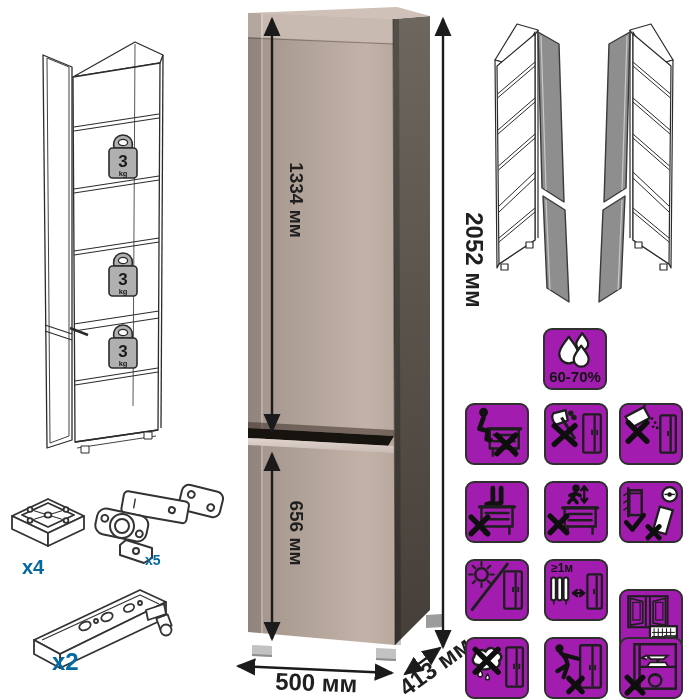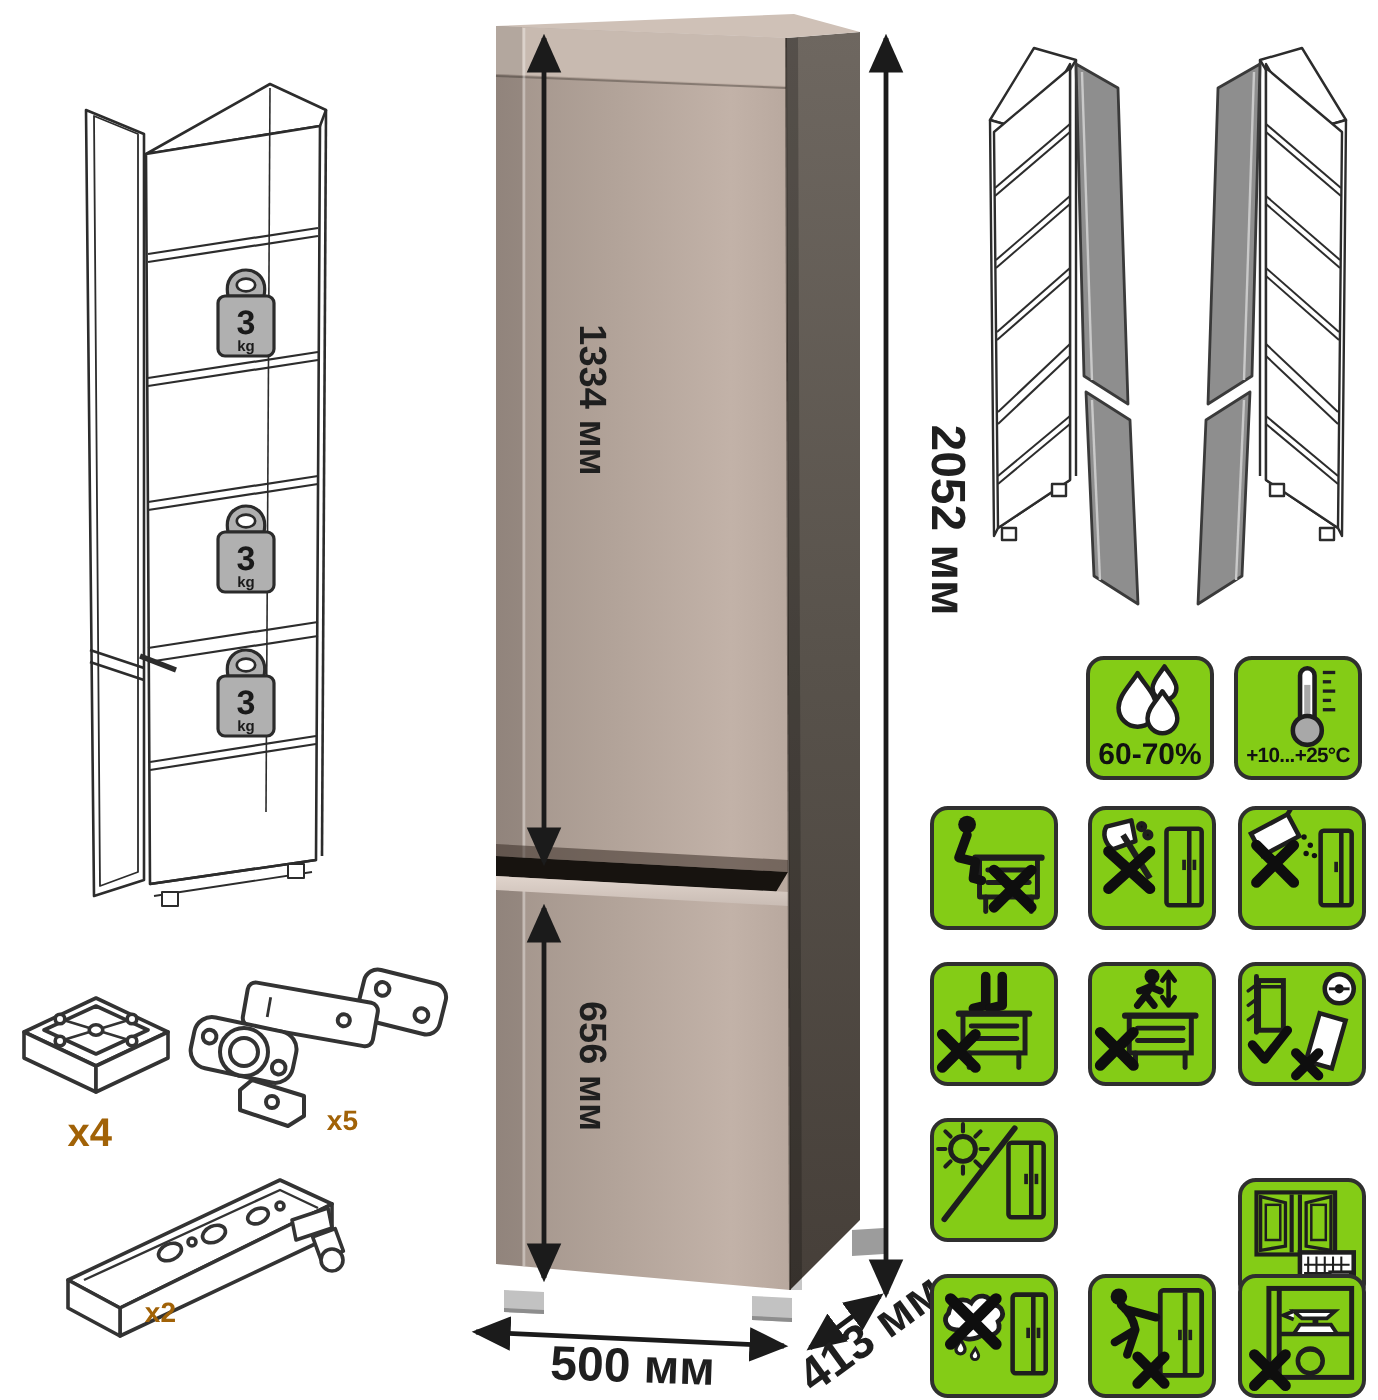--- a/index.html
+++ b/index.html
@@ -1,22 +1,22 @@
 <!DOCTYPE html>
 <html><head>
 <meta charset="utf-8">
 <style>
   html,body{margin:0;padding:0;background:#fff;}
   .stage{position:relative;width:689px;height:700px;background:#fff;overflow:hidden;
          font-family:"Liberation Sans", sans-serif;}
   .abs{position:absolute;}
   .cell{position:absolute;width:64px;height:62px;border:2.5px solid #2f2f2f;border-radius:9px;
-        background:#84cc16;box-sizing:border-box;}
+        background:#a21caf;box-sizing:border-box;}
   .cell svg{width:100%;height:100%;display:block;}
-  .hwlabel{position:absolute;font-weight:bold;color:#a16207;text-align:right;}
+  .hwlabel{position:absolute;font-weight:bold;color:#0369a1;text-align:left;}
   svg text{font-family:"Liberation Sans", sans-serif;}
 </style>
 </head>
 <body>
 
 <div class="stage">
 
   <svg class="abs" style="left:26px;top:38px;" width="150" height="425" viewBox="0 0 150 425">
     <g stroke="#2c2c2c" stroke-width="1.3" fill="#fff" stroke-linejoin="round">
 
@@ -162,37 +162,20 @@
     <svg viewBox="0 0 58 56">
       <g fill="#fff" stroke="#1e1e1e" stroke-linejoin="round">
         <path transform="translate(36,11) scale(0.72)" stroke-width="3" d="M0,-11 C3.5,-5.5 8,-1.5 8,3.5 A8,8 0 1 1 -8,3.5 C-8,-1.5 -3.5,-5.5 0,-11 Z"></path>
         <path transform="translate(23,19) scale(1.15)" stroke-width="1.9" d="M0,-11 C3.5,-5.5 8,-1.5 8,3.5 A8,8 0 1 1 -8,3.5 C-8,-1.5 -3.5,-5.5 0,-11 Z"></path>
         <path transform="translate(35,25) scale(0.9)" stroke-width="2.4" d="M0,-11 C3.5,-5.5 8,-1.5 8,3.5 A8,8 0 1 1 -8,3.5 C-8,-1.5 -3.5,-5.5 0,-11 Z"></path>
       </g>
       <text x="29" y="50" text-anchor="middle" font-size="14.5" font-weight="bold" fill="#111">60-70%</text>
     </svg>
   </div>
 
-  <div class="cell" style="left:617px;top:328px;">
-    <svg viewBox="0 0 58 56">
-      <g>
-        <rect x="30" y="4" width="7" height="27" rx="3.5" fill="#fff" stroke="#1e1e1e" stroke-width="2.2"></rect>
-        <line x1="33.5" y1="12" x2="33.5" y2="30" stroke="#a8a8a8" stroke-width="3"></line>
-        <circle cx="33.5" cy="34" r="7" fill="#a8a8a8" stroke="#1e1e1e" stroke-width="2.2"></circle>
-        <g stroke="#1e1e1e" stroke-width="1.6">
-          <line x1="41" y1="6" x2="47" y2="6"></line>
-            <line x1="41" y1="10.5" x2="45" y2="10.5"></line>
-          <line x1="41" y1="15" x2="47" y2="15"></line>
-            <line x1="41" y1="19.5" x2="45" y2="19.5"></line>
-          <line x1="41" y1="24" x2="47" y2="24"></line>
-        </g>
-      </g>
-      <text x="29" y="49.5" text-anchor="middle" font-size="10" font-weight="bold" fill="#111" letter-spacing="-0.3">+10...+25°C</text>
-    </svg>
-  </div>
 
   <div class="cell" style="left:465px;top:403px;">
     <svg viewBox="0 0 58 56">
       <g stroke="#1e1e1e" stroke-width="2.4" fill="none" stroke-linecap="round" stroke-linejoin="round">
         <rect x="22" y="23" width="28" height="19"></rect>
         <line x1="20" y1="23" x2="52" y2="23" stroke-width="3"></line>
         <line x1="26" y1="29" x2="46" y2="29"></line>
           <line x1="26" y1="35" x2="46" y2="35"></line>
         <line x1="25" y1="42" x2="25" y2="49"></line>
           <line x1="47" y1="42" x2="47" y2="49"></line>
@@ -298,20 +281,38 @@
         <circle cx="14" cy="13" r="6"></circle>
         <path d="M14,4.5 L14,1 M14,21.5 L14,25 M5.5,13 L2,13 M22.5,13 L26,13
                  M8,7 L5.5,4.5 M20,7 L22.5,4.5 M8,19 L5.5,21.5 M20,19 L22.5,21.5" stroke-width="2"></path>
       </g>
       <line x1="5" y1="47" x2="39" y2="3" stroke="#1e1e1e" stroke-width="2.8" stroke-linecap="round"></line>
       <g stroke="#1e1e1e" stroke-width="2.2" fill="none">
         <rect x="36" y="10" width="17" height="36" rx="1.5"></rect>
         <line x1="47" y1="11" x2="47" y2="45"></line>
         <line x1="44.5" y1="25" x2="44.5" y2="30" stroke-width="1.8"></line>
           <line x1="49.5" y1="25" x2="49.5" y2="30" stroke-width="1.8"></line>
+      </g>
+    </svg>
+  </div>
+  <div class="cell" style="left:544px;top:559px;">
+    <svg viewBox="0 0 58 56">
+      <text x="5" y="11" font-size="11.5" font-weight="bold" fill="#111">≥1м</text>
+      <g stroke="#1e1e1e" stroke-width="2" fill="#fff">
+        <rect x="5" y="16" width="4.5" height="22" rx="2.2"></rect>
+        <rect x="11" y="16" width="4.5" height="22" rx="2.2"></rect>
+        <rect x="17" y="16" width="4.5" height="22" rx="2.2"></rect>
+        <line x1="7.5" y1="38" x2="7.5" y2="42" stroke-width="1.6"></line>
+        <line x1="19.5" y1="38" x2="19.5" y2="42" stroke-width="1.6"></line>
+      </g>
+      <path d="M26,31 L37,31 M26,31 l4,-3 M26,31 l4,3 M37,31 l-4,-3 M37,31 l-4,3" stroke="#111" stroke-width="2.2" fill="none" stroke-linecap="round"></path>
+      <g stroke="#1e1e1e" stroke-width="2.2" fill="none">
+        <rect x="40" y="13" width="14" height="33" rx="1.5"></rect>
+        <line x1="49" y1="14" x2="49" y2="45"></line>
+        <line x1="46.5" y1="27" x2="46.5" y2="32" stroke-width="1.8"></line>
       </g>
     </svg>
   </div>
   <div class="cell" style="left:619px;top:589px;">
     <svg viewBox="0 0 58 56">
       <g stroke="#1e1e1e" stroke-width="2" fill="none">
         <rect x="7" y="5" width="38" height="30"></rect>
         <line x1="24" y1="6" x2="24" y2="34"></line>
           <line x1="28" y1="6" x2="28" y2="34"></line>
         <polygon points="9,7 21,10 21,31 9,33" stroke-width="1.6"></polygon>
@@ -433,15 +434,15 @@
       <ellipse cx="57" cy="46" rx="6" ry="4" transform="rotate(-24 57 46)"></ellipse>
       <ellipse cx="79" cy="37" rx="6" ry="4" transform="rotate(-24 79 37)"></ellipse>
       <ellipse cx="101" cy="28" rx="5.4" ry="3.6" transform="rotate(-24 101 28)"></ellipse>
       <circle cx="68" cy="41" r="2"></circle>
         <circle cx="112" cy="23" r="2"></circle>
       <polygon points="118,30 136,24 138,34 120,40"></polygon>
       <rect x="130" y="36" width="12" height="12" transform="rotate(-20 136 42)"></rect>
       <circle cx="138" cy="50" r="5.5"></circle>
     </g>
   </svg>
-  <div class="hwlabel" style="left:52px;top:648px;width:36px;font-size:14px;">x2</div>
+  <div class="hwlabel" style="left:52px;top:648px;width:36px;font-size:24px;">x2</div>
 
 </div>
 
 </body></html>

